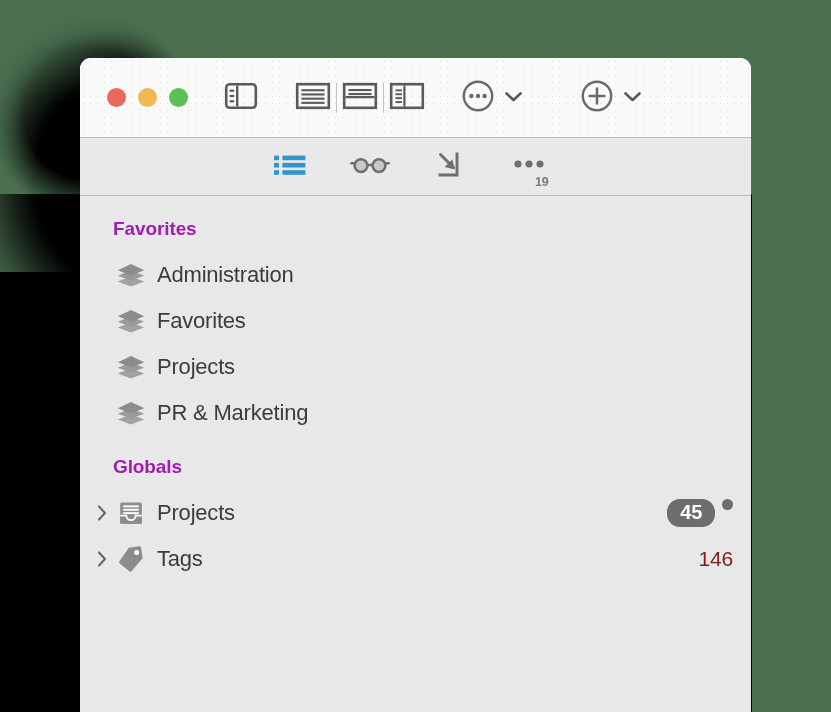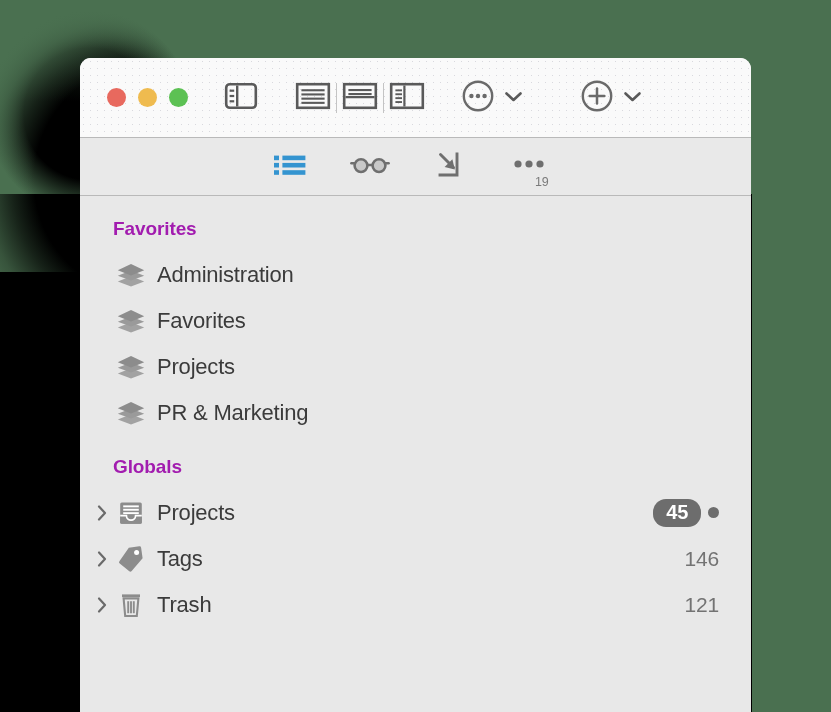--- a/index.html
+++ b/index.html
@@ -106,21 +106,21 @@
   .sub-btn {
     position: relative;
     width: 44px; height: 40px;
     display:flex; align-items:center; justify-content:center;
   }
   .dots-badge {
     position:absolute;
     bottom: -2px; right: 3px;
     font-size: 12.5px;
     color: #7b7b7b;
-    font-weight: 400;
+    font-weight: 700;
     letter-spacing: -0.2px;
   }
 
   
   .sidebar {
     background: #e8e8e8;
     height: 515px;
     padding-top: 22px;
   }
   .section-title {
@@ -130,21 +130,21 @@
     letter-spacing: -0.1px;
     padding: 0 0 0 33px;
     margin-bottom: 12px;
   }
   .section-title.globals { margin-top: 20px; }
 
   .row {
     height: 46px;
     display:flex;
     align-items:center;
-    padding-right: 32px;
+    padding-right: 18px;
     position: relative;
   }
   .row .disclosure {
     width: 24px;
     display:flex; align-items:center; justify-content:center;
     margin-left: 10px;
   }
   .row .row-icon {
     width: 34px;
     display:flex; align-items:center; justify-content:center;
@@ -154,24 +154,24 @@
   .row .row-label {
     font-size: 22px;
     color: #3b3b3b;
     letter-spacing: -0.2px;
     margin-left: 9px;
     white-space: nowrap;
   }
   .row .row-count {
     margin-left: auto;
     font-size: 21px;
-    color: #737373;
+    color: #7f1d1d;
     letter-spacing: -0.2px;
   }
-  .badge-wrap { margin-left:auto; display:flex; align-items:center; gap:7px; }
+  .badge-wrap { margin-left:auto; display:flex; align-items:flex-start; gap:7px; }
   .pill {
     background: #6d6d6d;
     color: #ffffff;
     font-size: 20px;
     font-weight: 700;
     border-radius: 13px;
     padding: 2px 13px 3px 13px;
     line-height: 1.12;
     letter-spacing: -0.3px;
   }
@@ -422,34 +422,16 @@
         <span class="row-icon">
           <svg width="28" height="28" viewBox="0 0 28 28">
             <path d="M13.4 2.6 H24.0 a1.6 1.6 0 0 1 1.6 1.6 V14.8 L13.0 26.0 a1.7 1.7 0 0 1 -2.4 0 L2.2 17.0 a1.7 1.7 0 0 1 0 -2.4 Z" fill="#8c8c8c" transform="rotate(-8 14 14)"></path>
             <circle cx="19.6" cy="7.4" r="2.5" fill="#ffffff"></circle>
           </svg>
         </span>
         <span class="row-label">Tags</span>
         <span class="row-count">146</span>
       </div>
 
-      <div class="row">
-        <span class="disclosure">
-          <svg width="12" height="20" viewBox="0 0 12 20">
-            <polyline points="3,3.5 9,10 3,16.5" fill="none" stroke="#6a6a6a" stroke-width="2.2" stroke-linecap="round" stroke-linejoin="round"></polyline>
-          </svg>
-        </span>
-        <span class="row-icon">
-          <svg width="28" height="28" viewBox="0 0 28 28">
-            <rect x="5.0" y="3.4" width="18.0" height="2.6" fill="#8c8c8c"></rect>
-            <path d="M6.6 7.4 H21.4 L19.8 25.0 H8.2 Z" fill="none" stroke="#8c8c8c" stroke-width="2.1"></path>
-            <line x1="11.2" y1="10.2" x2="11.2" y2="22.2" stroke="#8c8c8c" stroke-width="1.9"></line>
-            <line x1="14.0" y1="10.2" x2="14.0" y2="22.2" stroke="#8c8c8c" stroke-width="1.9"></line>
-            <line x1="16.8" y1="10.2" x2="16.8" y2="22.2" stroke="#8c8c8c" stroke-width="1.9"></line>
-          </svg>
-        </span>
-        <span class="row-label">Trash</span>
-        <span class="row-count">121</span>
-      </div>
 
     </div>
   </div>
 </div>
 
 </body></html>

